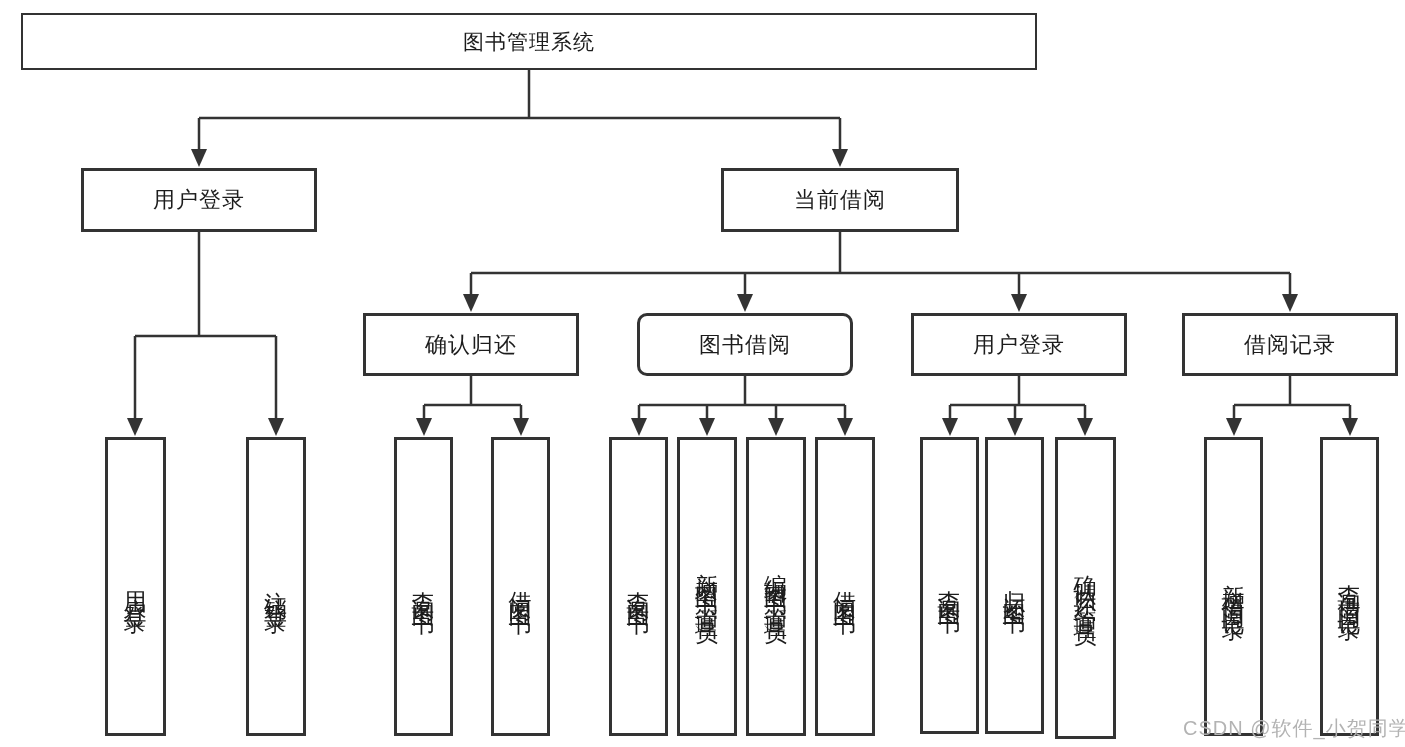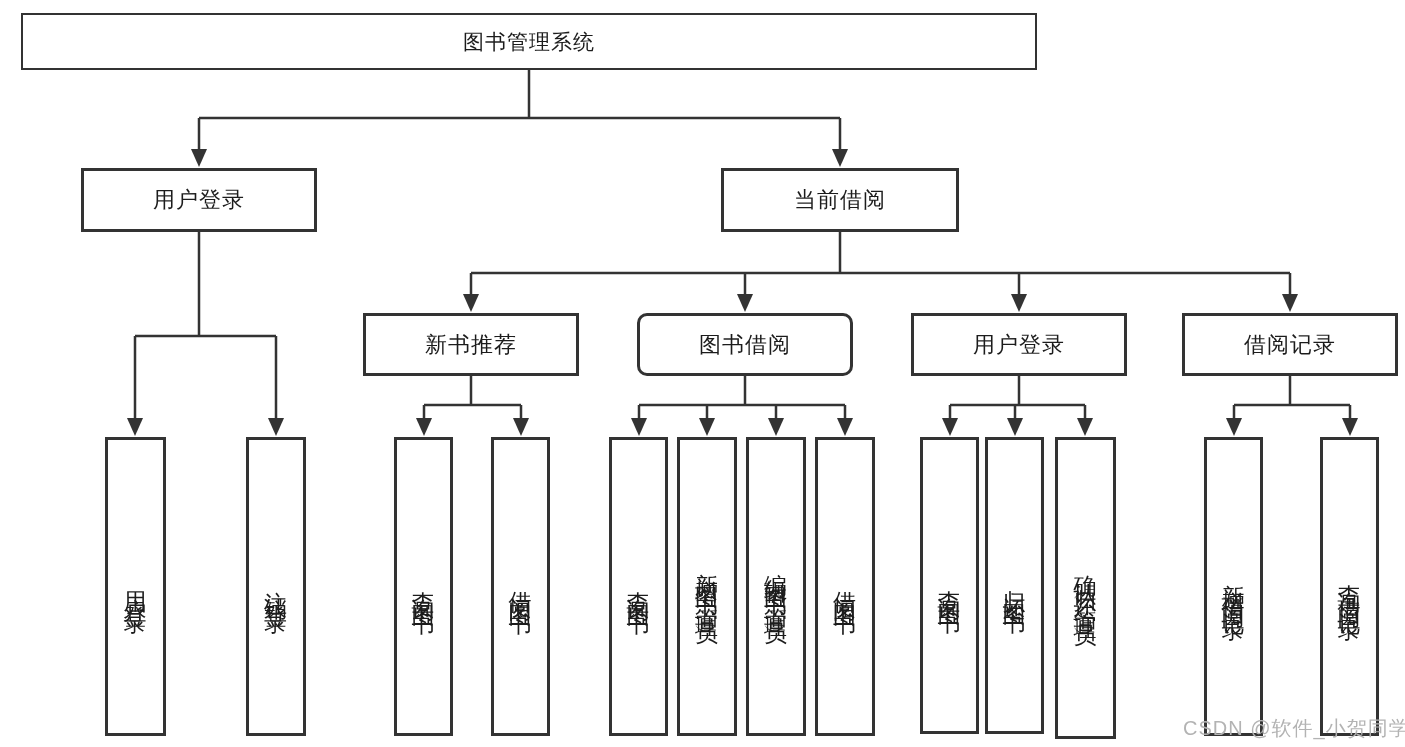--- a/index.html
+++ b/index.html
@@ -105,21 +105,21 @@
   </div>
 
   <div class="node hbox" style="left:81px; top:168px; width:236px; height:64px;">
     <span>用户登录</span>
   </div>
   <div class="node hbox" style="left:721px; top:168px; width:238px; height:64px;">
     <span>当前借阅</span>
   </div>
 
   <div class="node hbox" style="left:363px; top:313px; width:216px; height:63px;">
-    <span>新书推荐</span>
+    <span>确认归还</span>
   </div>
   <div class="node hbox" style="left:637px; top:313px; width:216px; height:63px;border-radius:10px;">
     <span>图书借阅</span>
   </div>
   <div class="node hbox" style="left:911px; top:313px; width:216px; height:63px;">
     <span>用户登录</span>
   </div>
   <div class="node hbox" style="left:1182px; top:313px; width:216px; height:63px;">
     <span>借阅记录</span>
   </div>

